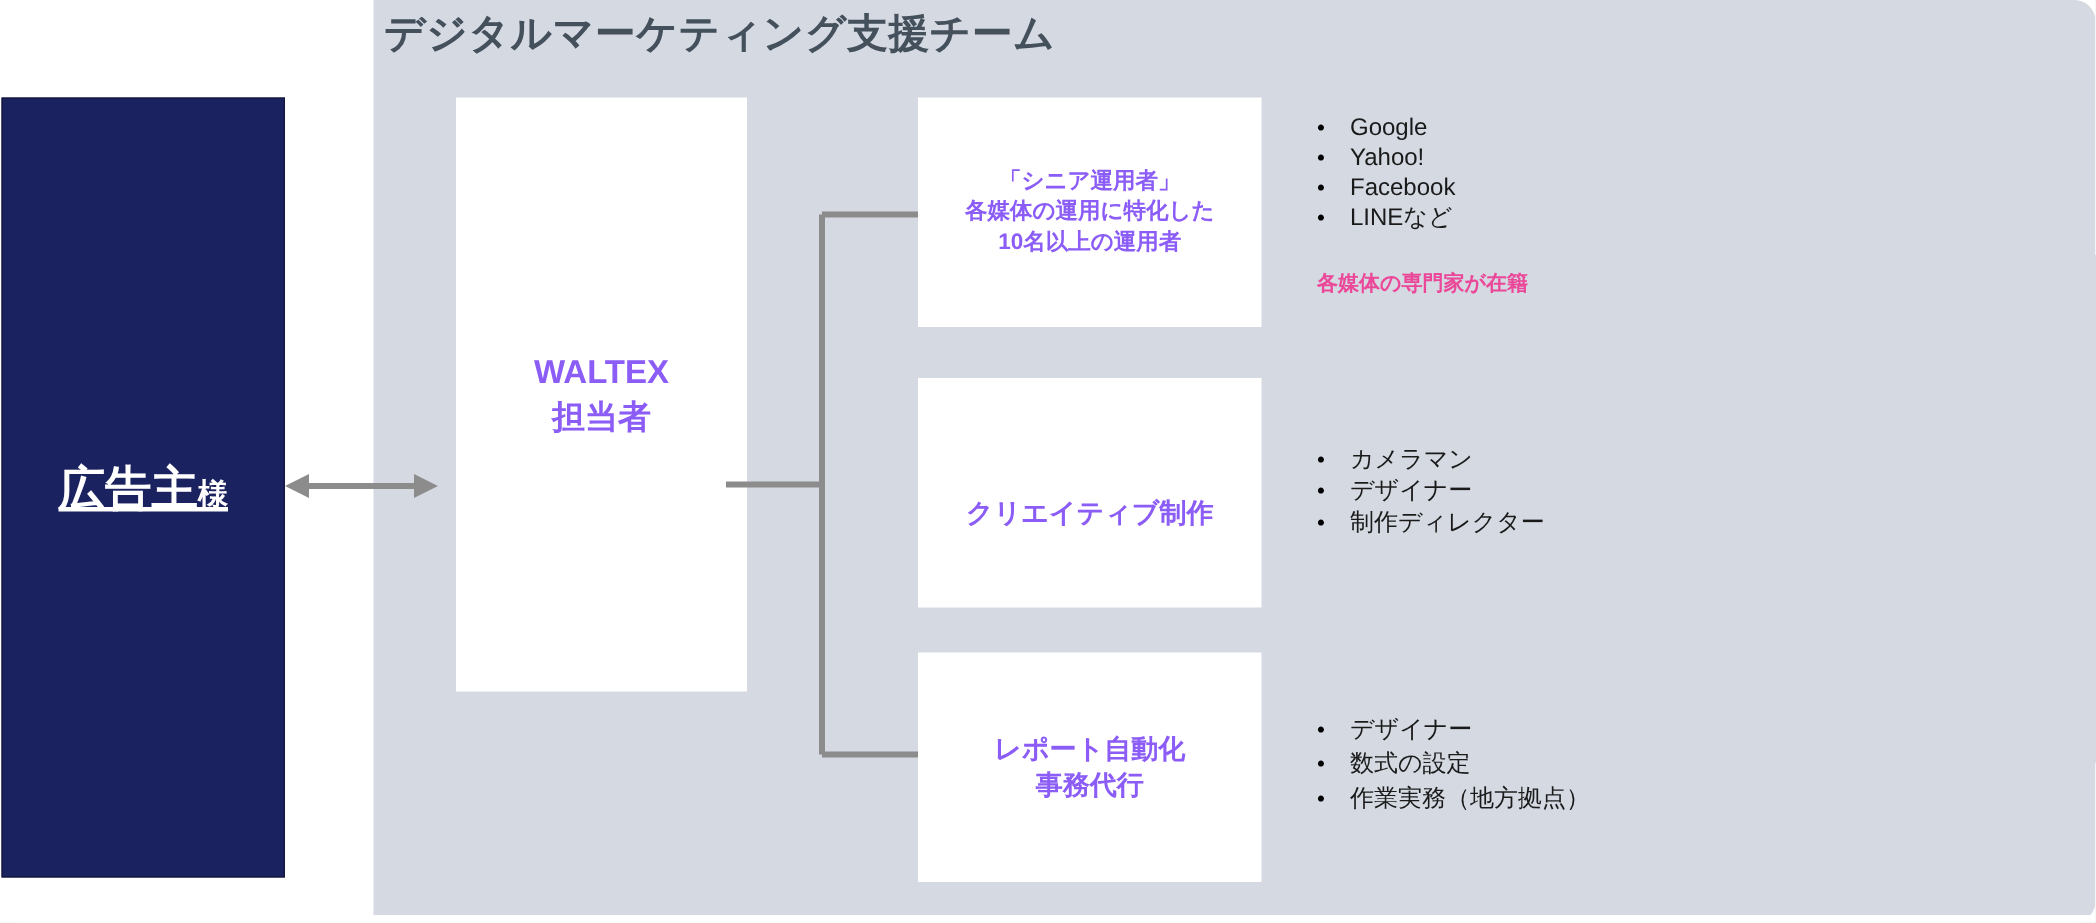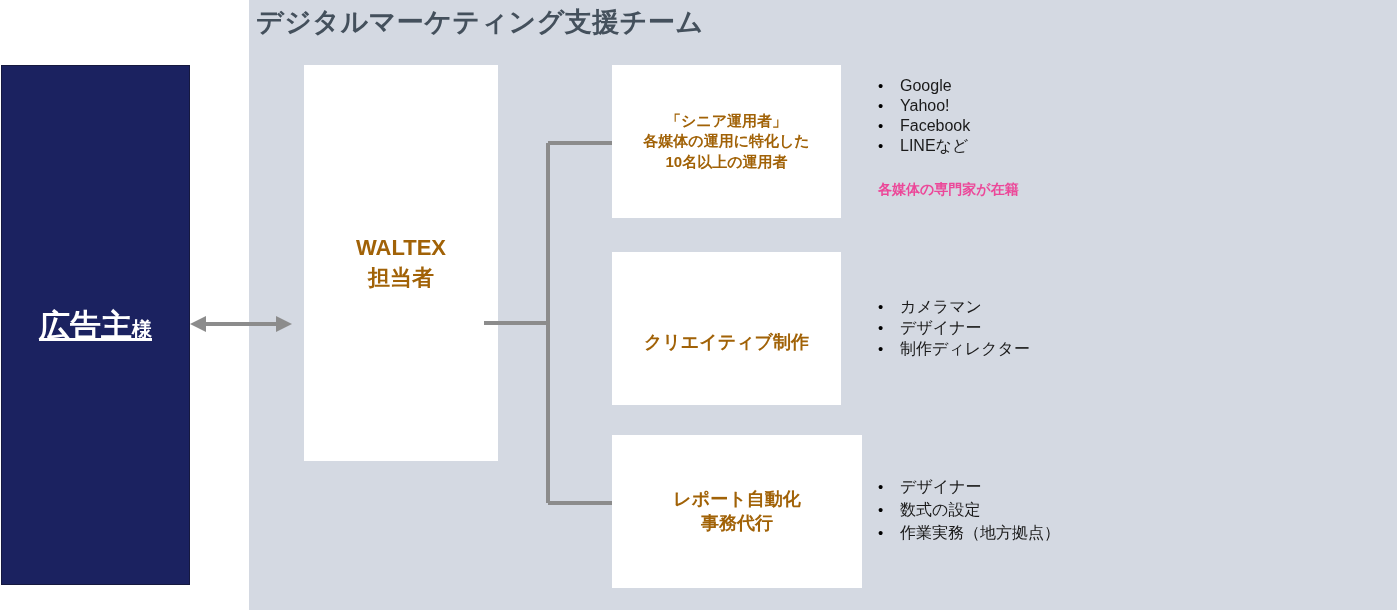--- a/index.html
+++ b/index.html
@@ -10,20 +10,21 @@
   body {
     font-family: "Liberation Sans", "DejaVu Sans", sans-serif;
     -webkit-font-smoothing: antialiased;
   }
   #stage {
     position: relative;
     width: 1397px;
     height: 615px;
     overflow: hidden;
     background: #ffffff;
+    border-radius: 14px;
   }
 
   
   .team-panel {
     position: absolute;
     left: 249px;
     top: 0px;
     width: 1148px;
     height: 610px;
     background: #d4d9e2;
@@ -79,21 +80,21 @@
   .card {
     position: absolute;
     background: #ffffff;
     display: flex;
     align-items: center;
     justify-content: center;
     text-align: center;
     box-sizing: border-box;
   }
   .card-text {
-    color: #a16207;
+    color: #8b5cf6;
     font-weight: bold;
     line-height: 1.35;
   }
 
   .waltex-card {
     left: 304px;
     top: 65px;
     width: 194px;
     height: 396px;
   }
@@ -111,21 +112,21 @@
     left: 612px;
     top: 252px;
     width: 229px;
     height: 153px;
   }
   .creative-card .card-text { font-size: 18px; margin-top: 28px; }
 
   .report-card {
     left: 612px;
     top: 435px;
-    width: 250px;
+    width: 229px;
     height: 153px;
     align-items: flex-start;
     padding-top: 52px;
   }
   .report-card .card-text { font-size: 18px; }
 
   .media-card {
     left: 1138px;
     top: 65px;
     width: 226px;

